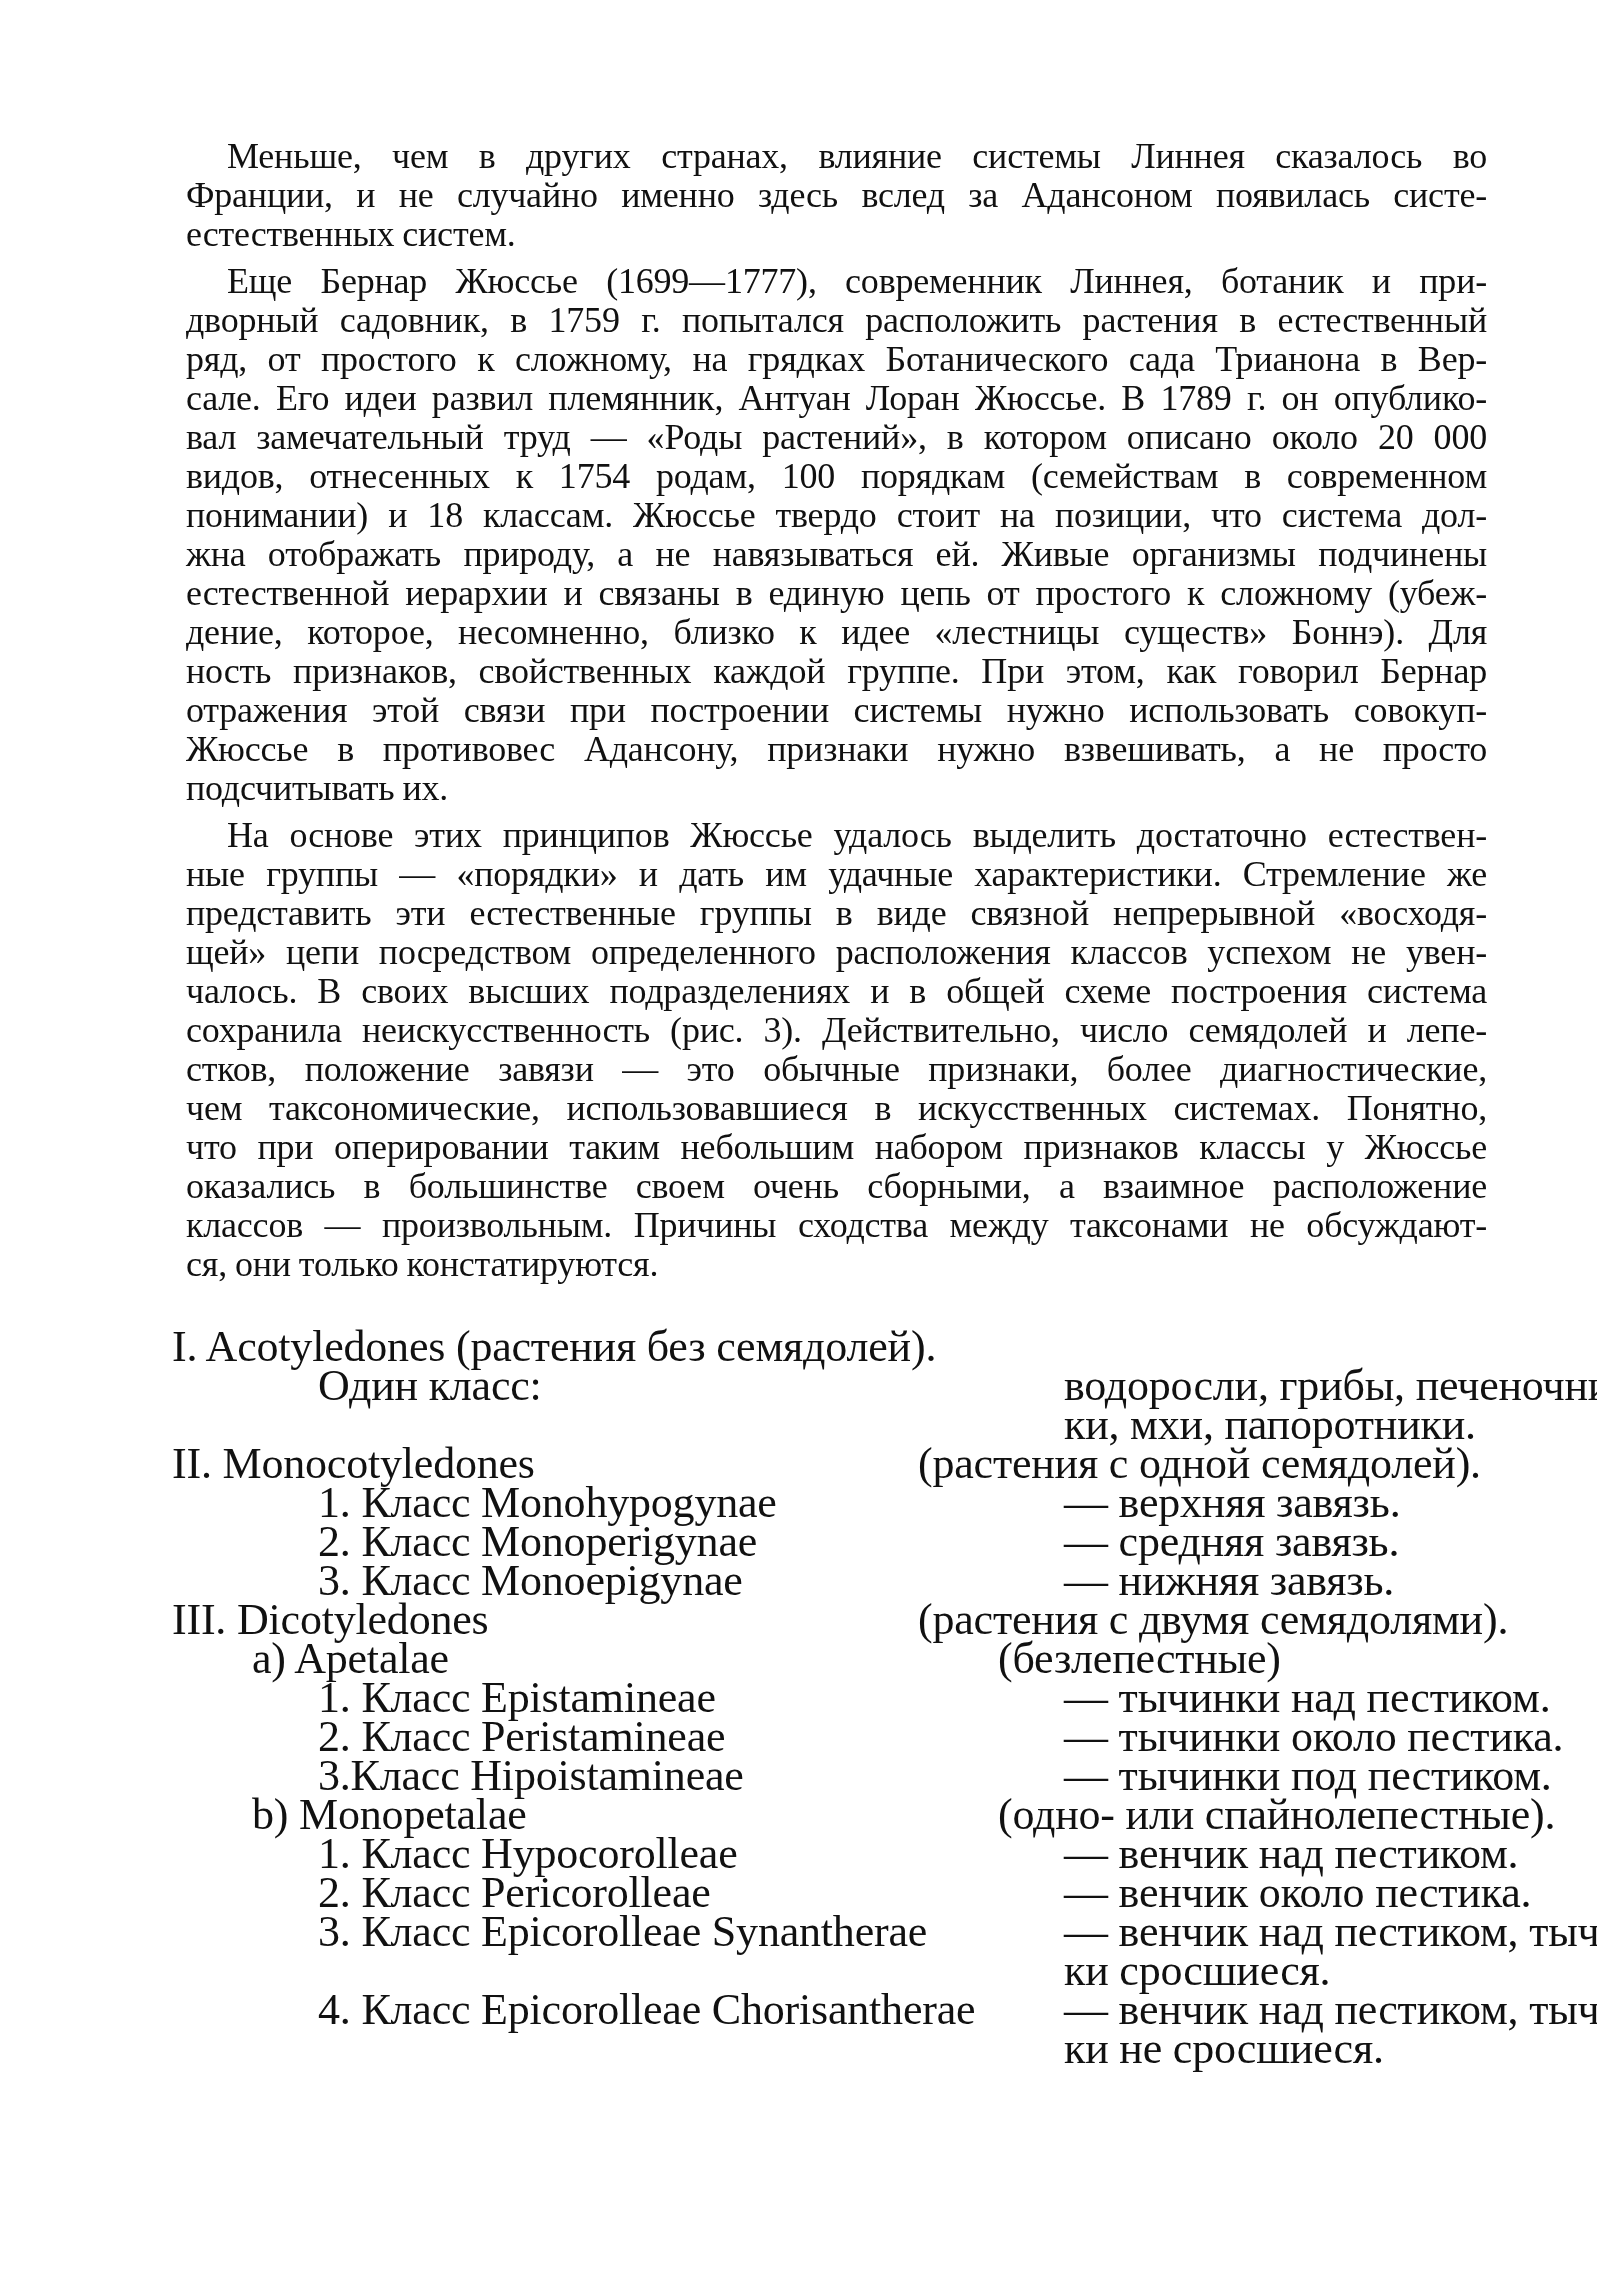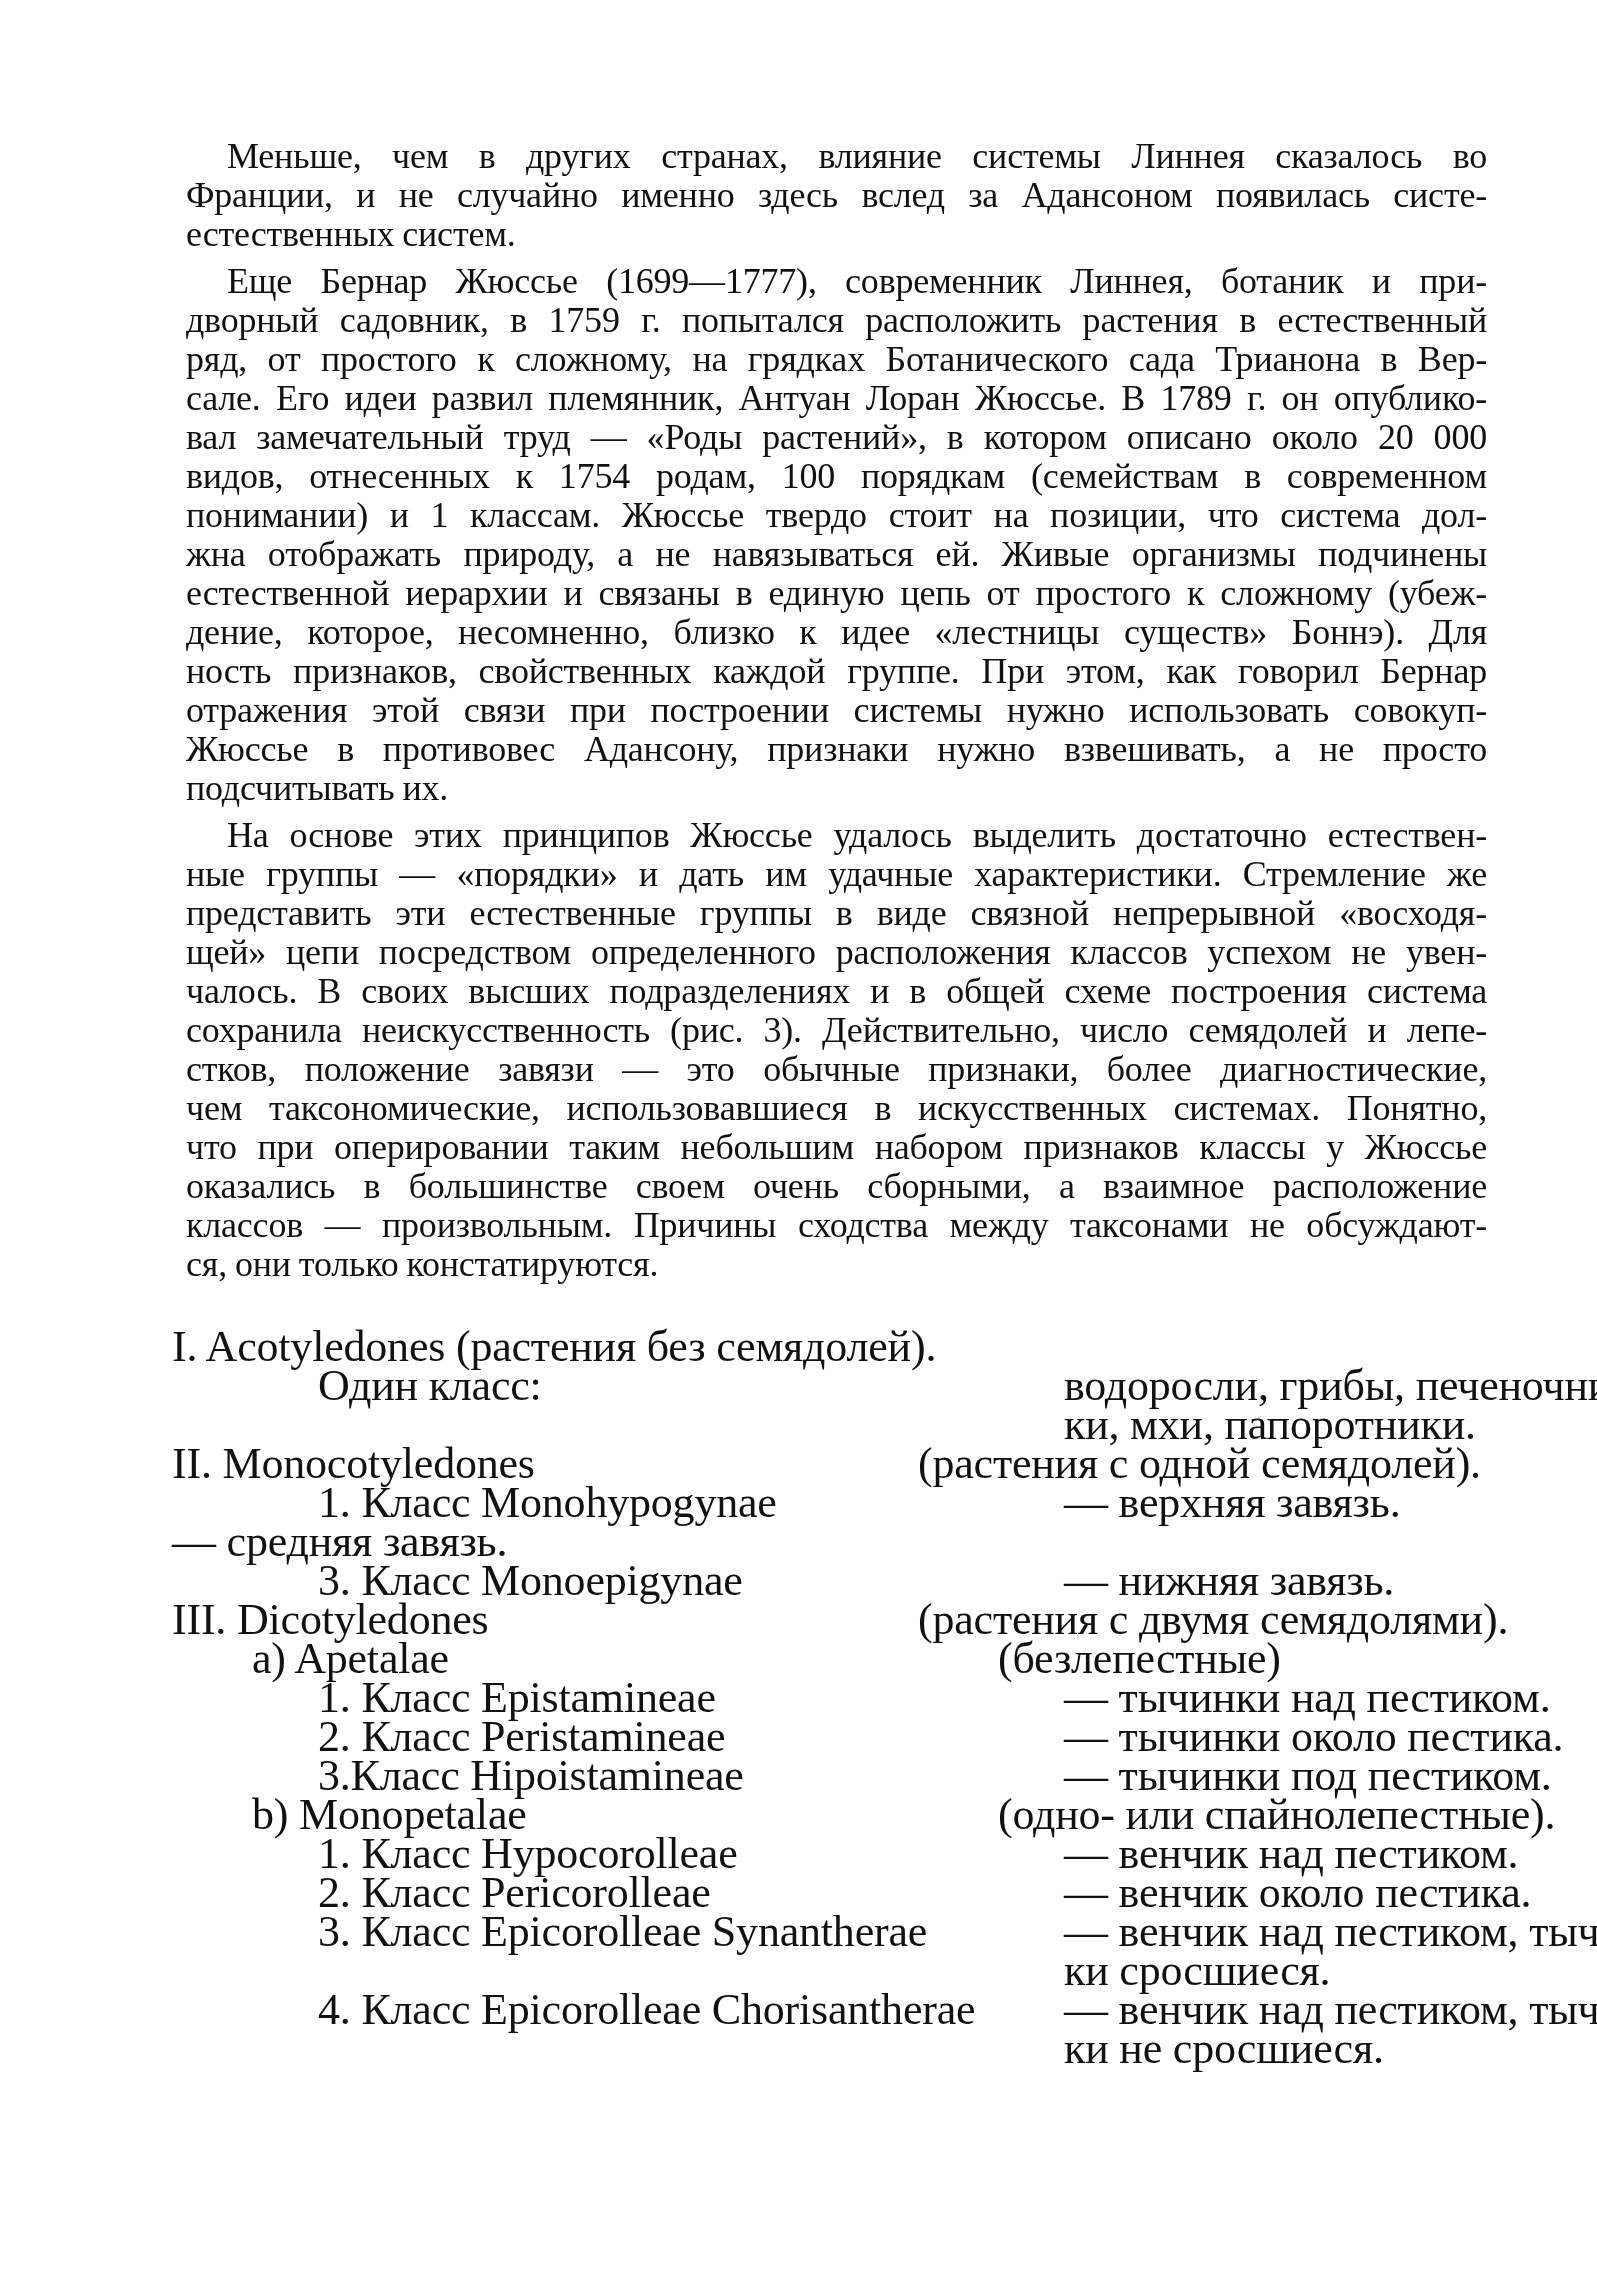--- a/index.html
+++ b/index.html
@@ -88,21 +88,21 @@
     <span class="ln last">естественных систем.</span>
   </p>
 
   <p class="para">
     <span class="ln first">Еще Бернар Жюссье (1699—1777), современник Линнея, ботаник и при-</span>
     <span class="ln">дворный садовник, в 1759 г. попытался расположить растения в естественный</span>
     <span class="ln">ряд, от простого к сложному, на грядках Ботанического сада Трианона в Вер-</span>
     <span class="ln">сале. Его идеи развил племянник, Антуан Лоран Жюссье. В 1789 г. он опублико-</span>
     <span class="ln">вал замечательный труд — «Роды растений», в котором описано около 20 000</span>
     <span class="ln">видов, отнесенных к 1754 родам, 100 порядкам (семействам в современном</span>
-    <span class="ln">понимании) и 1 классам. Жюссье твердо стоит на позиции, что система дол-</span>
+    <span class="ln">понимании) и 18 классам. Жюссье твердо стоит на позиции, что система дол-</span>
     <span class="ln">жна отображать природу, а не навязываться ей. Живые организмы подчинены</span>
     <span class="ln">естественной иерархии и связаны в единую цепь от простого к сложному (убеж-</span>
     <span class="ln">дение, которое, несомненно, близко к идее «лестницы существ» Боннэ). Для</span>
     <span class="ln">ность признаков, свойственных каждой группе. При этом, как говорил Бернар</span>
     <span class="ln">отражения этой связи при построении системы нужно использовать совокуп-</span>
     <span class="ln">Жюссье в противовес Адансону, признаки нужно взвешивать, а не просто</span>
     <span class="ln last">подсчитывать их.</span>
   </p>
 
   <p class="para">
@@ -144,20 +144,21 @@
   </div>
 
   <div class="row">
     <div class="left lvl3">1. Класс Monohypogynae</div>
     <div class="right">
       <span class="ln">— верхняя завязь.</span>
     </div>
   </div>
 
   <div class="row">
+    <div class="left lvl3">2. Класс Monoperigynae</div>
     <div class="right">
       <span class="ln">— средняя завязь.</span>
     </div>
   </div>
 
   <div class="row">
     <div class="left lvl3">3. Класс Monoepigynae</div>
     <div class="right">
       <span class="ln">— нижняя завязь.</span>
     </div>

